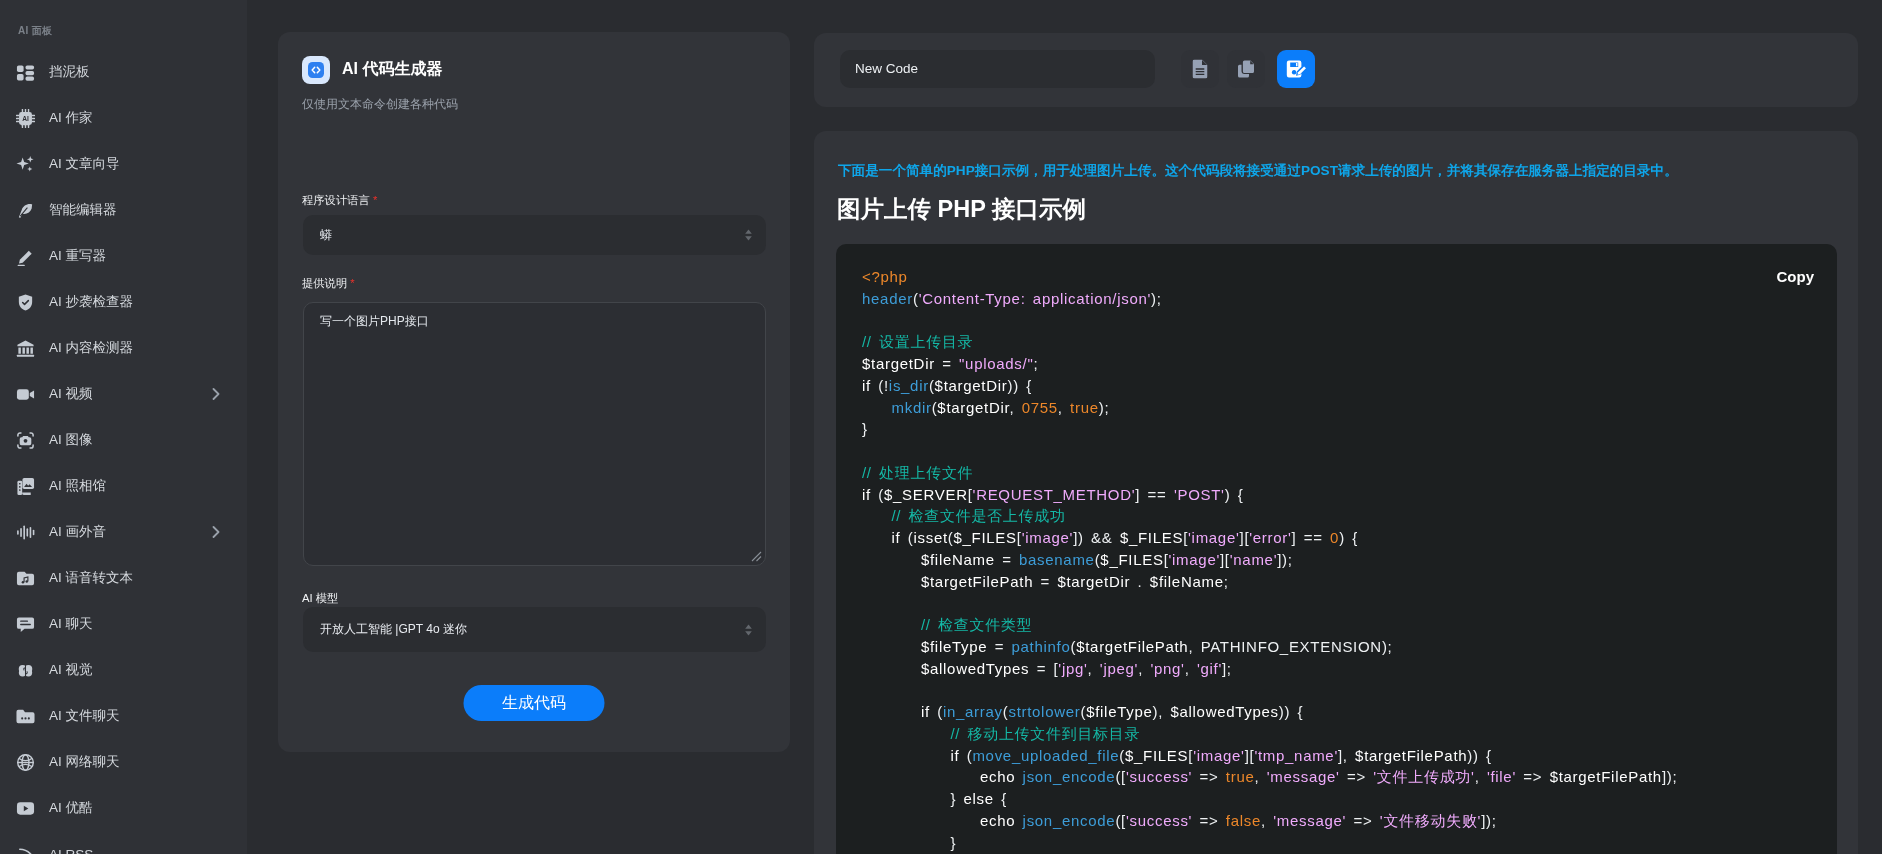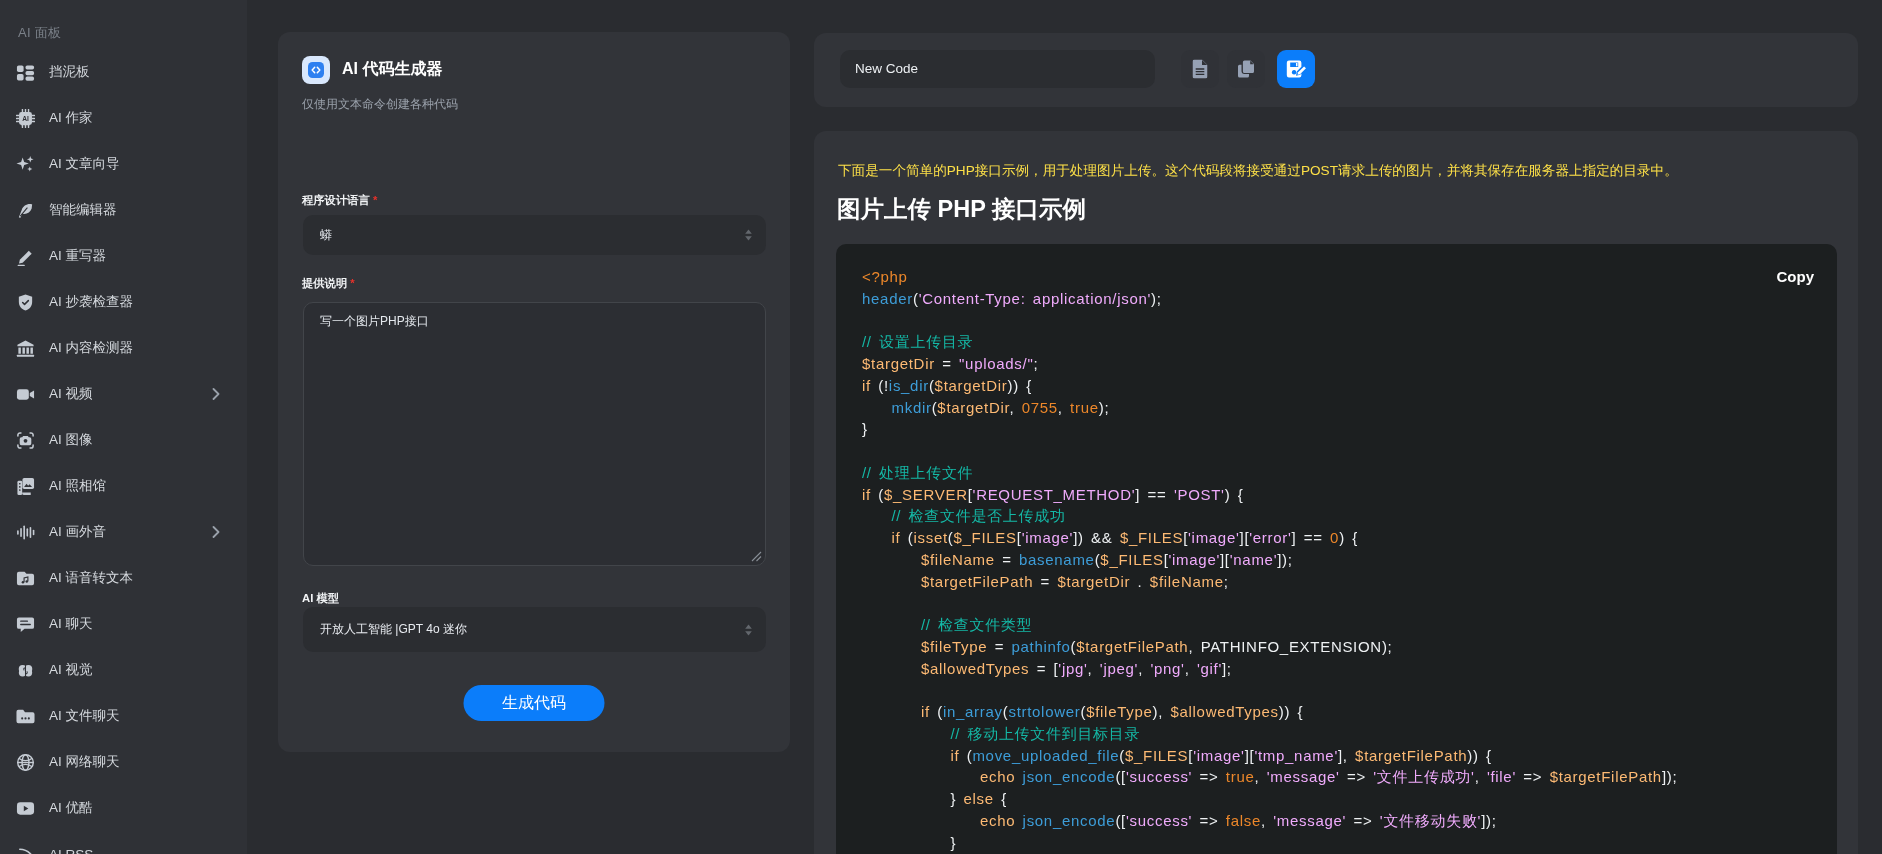--- a/index.html
+++ b/index.html
@@ -1,60 +1,60 @@
 <!DOCTYPE html>
 <html lang="zh"><head>
 <meta charset="utf-8">
 <title>AI 代码生成器</title>
 <style>
 * { margin:0; padding:0; box-sizing:border-box; }
 html,body { width:1882px; height:854px; overflow:hidden; }
 body { background:#2a2c30; font-family:"Liberation Sans",sans-serif; position:relative; }
 
 #sidebar { position:absolute; left:0; top:0; width:247px; height:854px; background:#2f3136; }
-#sidelabel { position:absolute; left:18px; top:24px; font-size:13px; color:#7b8189; font-weight:400; letter-spacing:0.3px; }
+#sidelabel { position:absolute; left:18px; top:24px; font-size:10px; color:#7b8189; font-weight:700; letter-spacing:0.3px; }
 .srow { position:absolute; left:0; width:247px; height:46px;padding-left:25px; }
 .sicon { position:absolute; left:16px; top:14px; }
 .slabel { position:absolute; left:49px; top:50%; transform:translateY(-50%); font-size:13.5px; color:#d5d9de; white-space:nowrap; }
 .chev { position:absolute; right:27px; top:17px; }
 
 .card { position:absolute; background:#323439; border-radius:12px; }
 
 #lcard { left:278px; top:32px; width:512px; height:720px; }
 #appicon { position:absolute; left:24px; top:24px; width:28px; height:28px; background:#d9e8fd; border-radius:8px; }
 #appicon svg { position:absolute; left:6px; top:6px; }
 #ltitle { position:absolute; left:64px; top:27px; font-size:16px; font-weight:700; color:#fff; }
 #lsub { position:absolute; left:24px; top:64px; font-size:12px; color:#9aa1ab; }
 #balance { position:absolute; left:25px; top:100px; width:463px; height:38px; background:#2b2d31; border-radius:10px; }
 #balance svg { position:absolute; left:18px; top:13px; }
 #balance .btxt { position:absolute; left:35px; top:50%; transform:translateY(-50%); font-size:11.5px; color:#9aa2ab; white-space:nowrap; }
 #balance .btxt b { color:#c6d0dc; font-size:12.5px; }
-.flabel { position:absolute; left:24px; font-size:11.3px; font-weight:700; color:#f2f4f6; }
+.flabel { position:absolute; left:24px; font-size:11.3px; font-weight:400; color:#f2f4f6; }
 .flabel em { color:#e8312a; font-style:normal; }
 .sel { position:absolute; left:25px; width:463px; height:40px; background:#2b2d31; border-radius:10px; color:#e8ebf0; font-size:12px; line-height:40px; padding-left:17px; }
 .sel .caret { position:absolute; right:13px; top:50%; transform:translateY(-50%); }
 #ta { position:absolute; left:25px; top:270px; width:463px; height:264px; background:#2c2e33; border:1px solid #42454a; border-radius:10px; }
 #ta span { position:absolute; left:16px; top:10px; font-size:12px; color:#e4e8ed; }
 #ta svg { position:absolute; right:3px; bottom:3px; }
 #genbtn { position:absolute; left:50%; transform:translateX(-50%); top:653px; width:141px; height:36px; background:#0b7dfa; border-radius:18px; color:#fff; font-size:16px; text-align:center; line-height:36px; }
 
 #rtop { left:814px; top:33px; width:1044px; height:74px; }
 #ncinput { position:absolute; left:26px; top:17px; width:315px; height:38px; background:#2b2d31; border-radius:10px; color:#eef1f4; font-size:13.5px; font-weight:500; line-height:38px; padding-left:15px; }
 .sqbtn { position:absolute; top:17px; width:38px; height:38px; background:#303237; border-radius:9px; }
 .sqbtn svg { position:absolute; left:50%; top:50%; transform:translate(-50%,-50%); }
 #sq3 { background:#0b7dfa; }
 
 #rmain { left:814px; top:131px; width:1044px; height:1200px; }
-#rpara { position:absolute; left:24px; top:31px; font-size:13.6px; color:#fde047; font-weight:400; white-space:nowrap; }
+#rpara { position:absolute; left:24px; top:31px; font-size:13.6px; color:#0ea5e9; font-weight:700; white-space:nowrap; }
 #rhead { position:absolute; left:23px; top:62px; font-size:23.5px; color:#fff; font-weight:700; }
 #codebox { position:absolute; left:22px; top:113px; width:1001px; height:1050px; background:#1c1f20; border-radius:10px; }
 #copy { position:absolute; right:23px; top:24px; font-size:15px; font-weight:600; color:#fff; }
 #codebox pre { position:absolute; left:26px; top:22px; font-family:"Liberation Sans",sans-serif; font-size:15px; letter-spacing:0.7px; word-spacing:2.5px; line-height:21.75px; color:#eef1f3; white-space:pre; }
 #codebox i { font-style:normal; }
-.r { color:#fdba74; }
+.r { color:#ffffff; }
 .b { color:#3d9dd8; }
 .g { color:#f0abfc; }
 .o { color:#ec872a; }
 .c { color:#14b8a6; }
 </style>
 </head>
 <body>
 <div id="sidebar">
 <div id="sidelabel">AI 面板</div>
 <div class="srow" style="top:49px">

